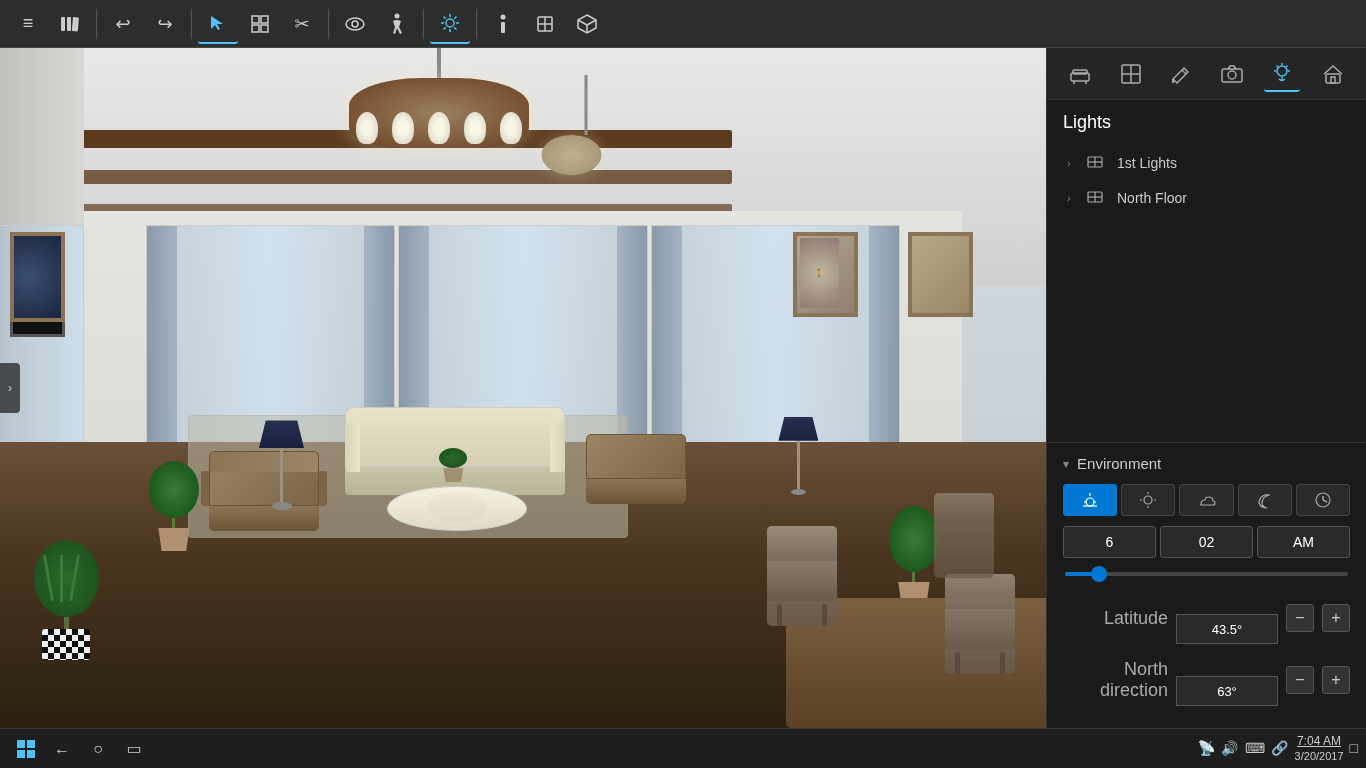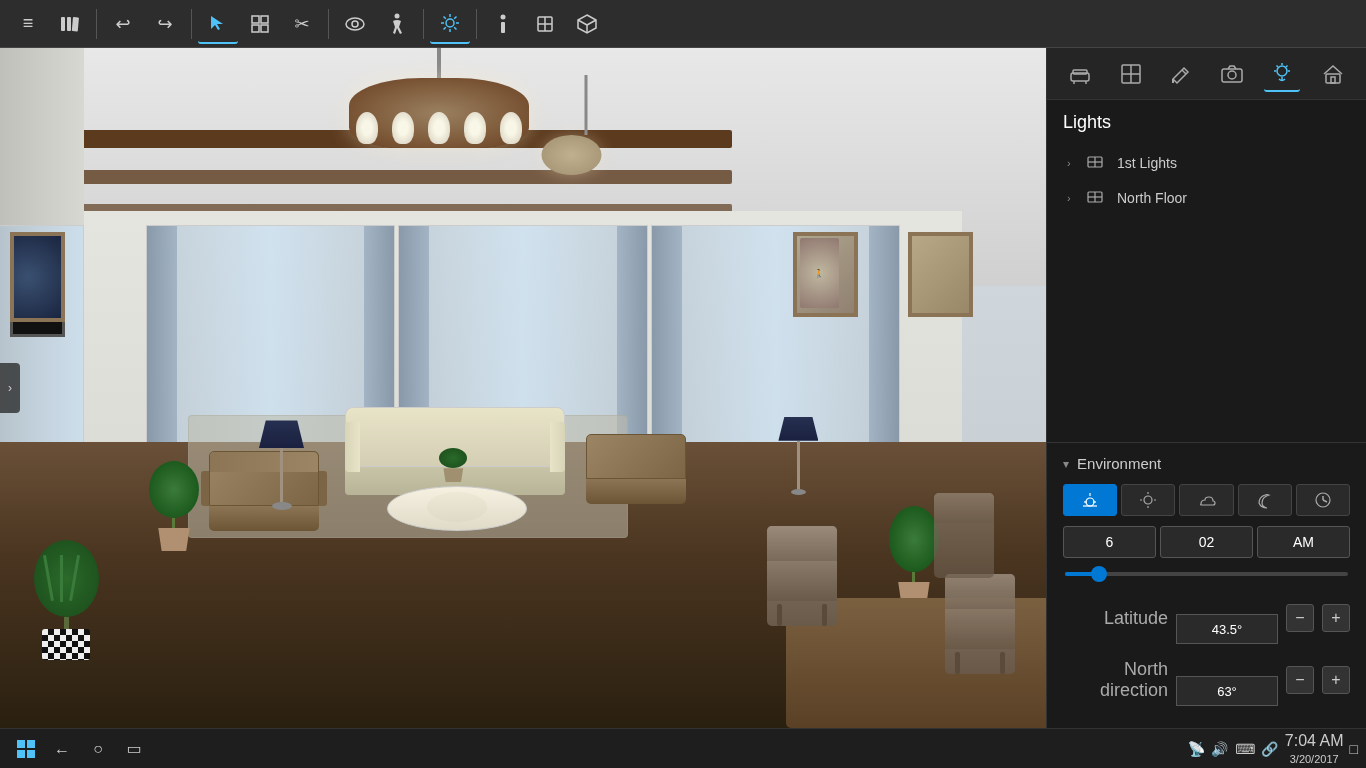--- a/index.html
+++ b/index.html
@@ -314,21 +314,21 @@
       display: flex;
       align-items: center;
       gap: 6px;
       color: #ccc;
       font-size: 12px;
     }
     .taskbar-time {
       text-align: center;
       line-height: 1.3;
     }
-    .taskbar-time-main { font-size: 16px; }
+    .taskbar-time-main { font-size: 12px; text-decoration: underline; }
     .taskbar-time-date { font-size: 11px; }
     .taskbar-systray-icon {
       font-size: 14px;
       cursor: pointer;
     }
 
     
     .tv-screen {
       position: absolute;
       top: 30%;

